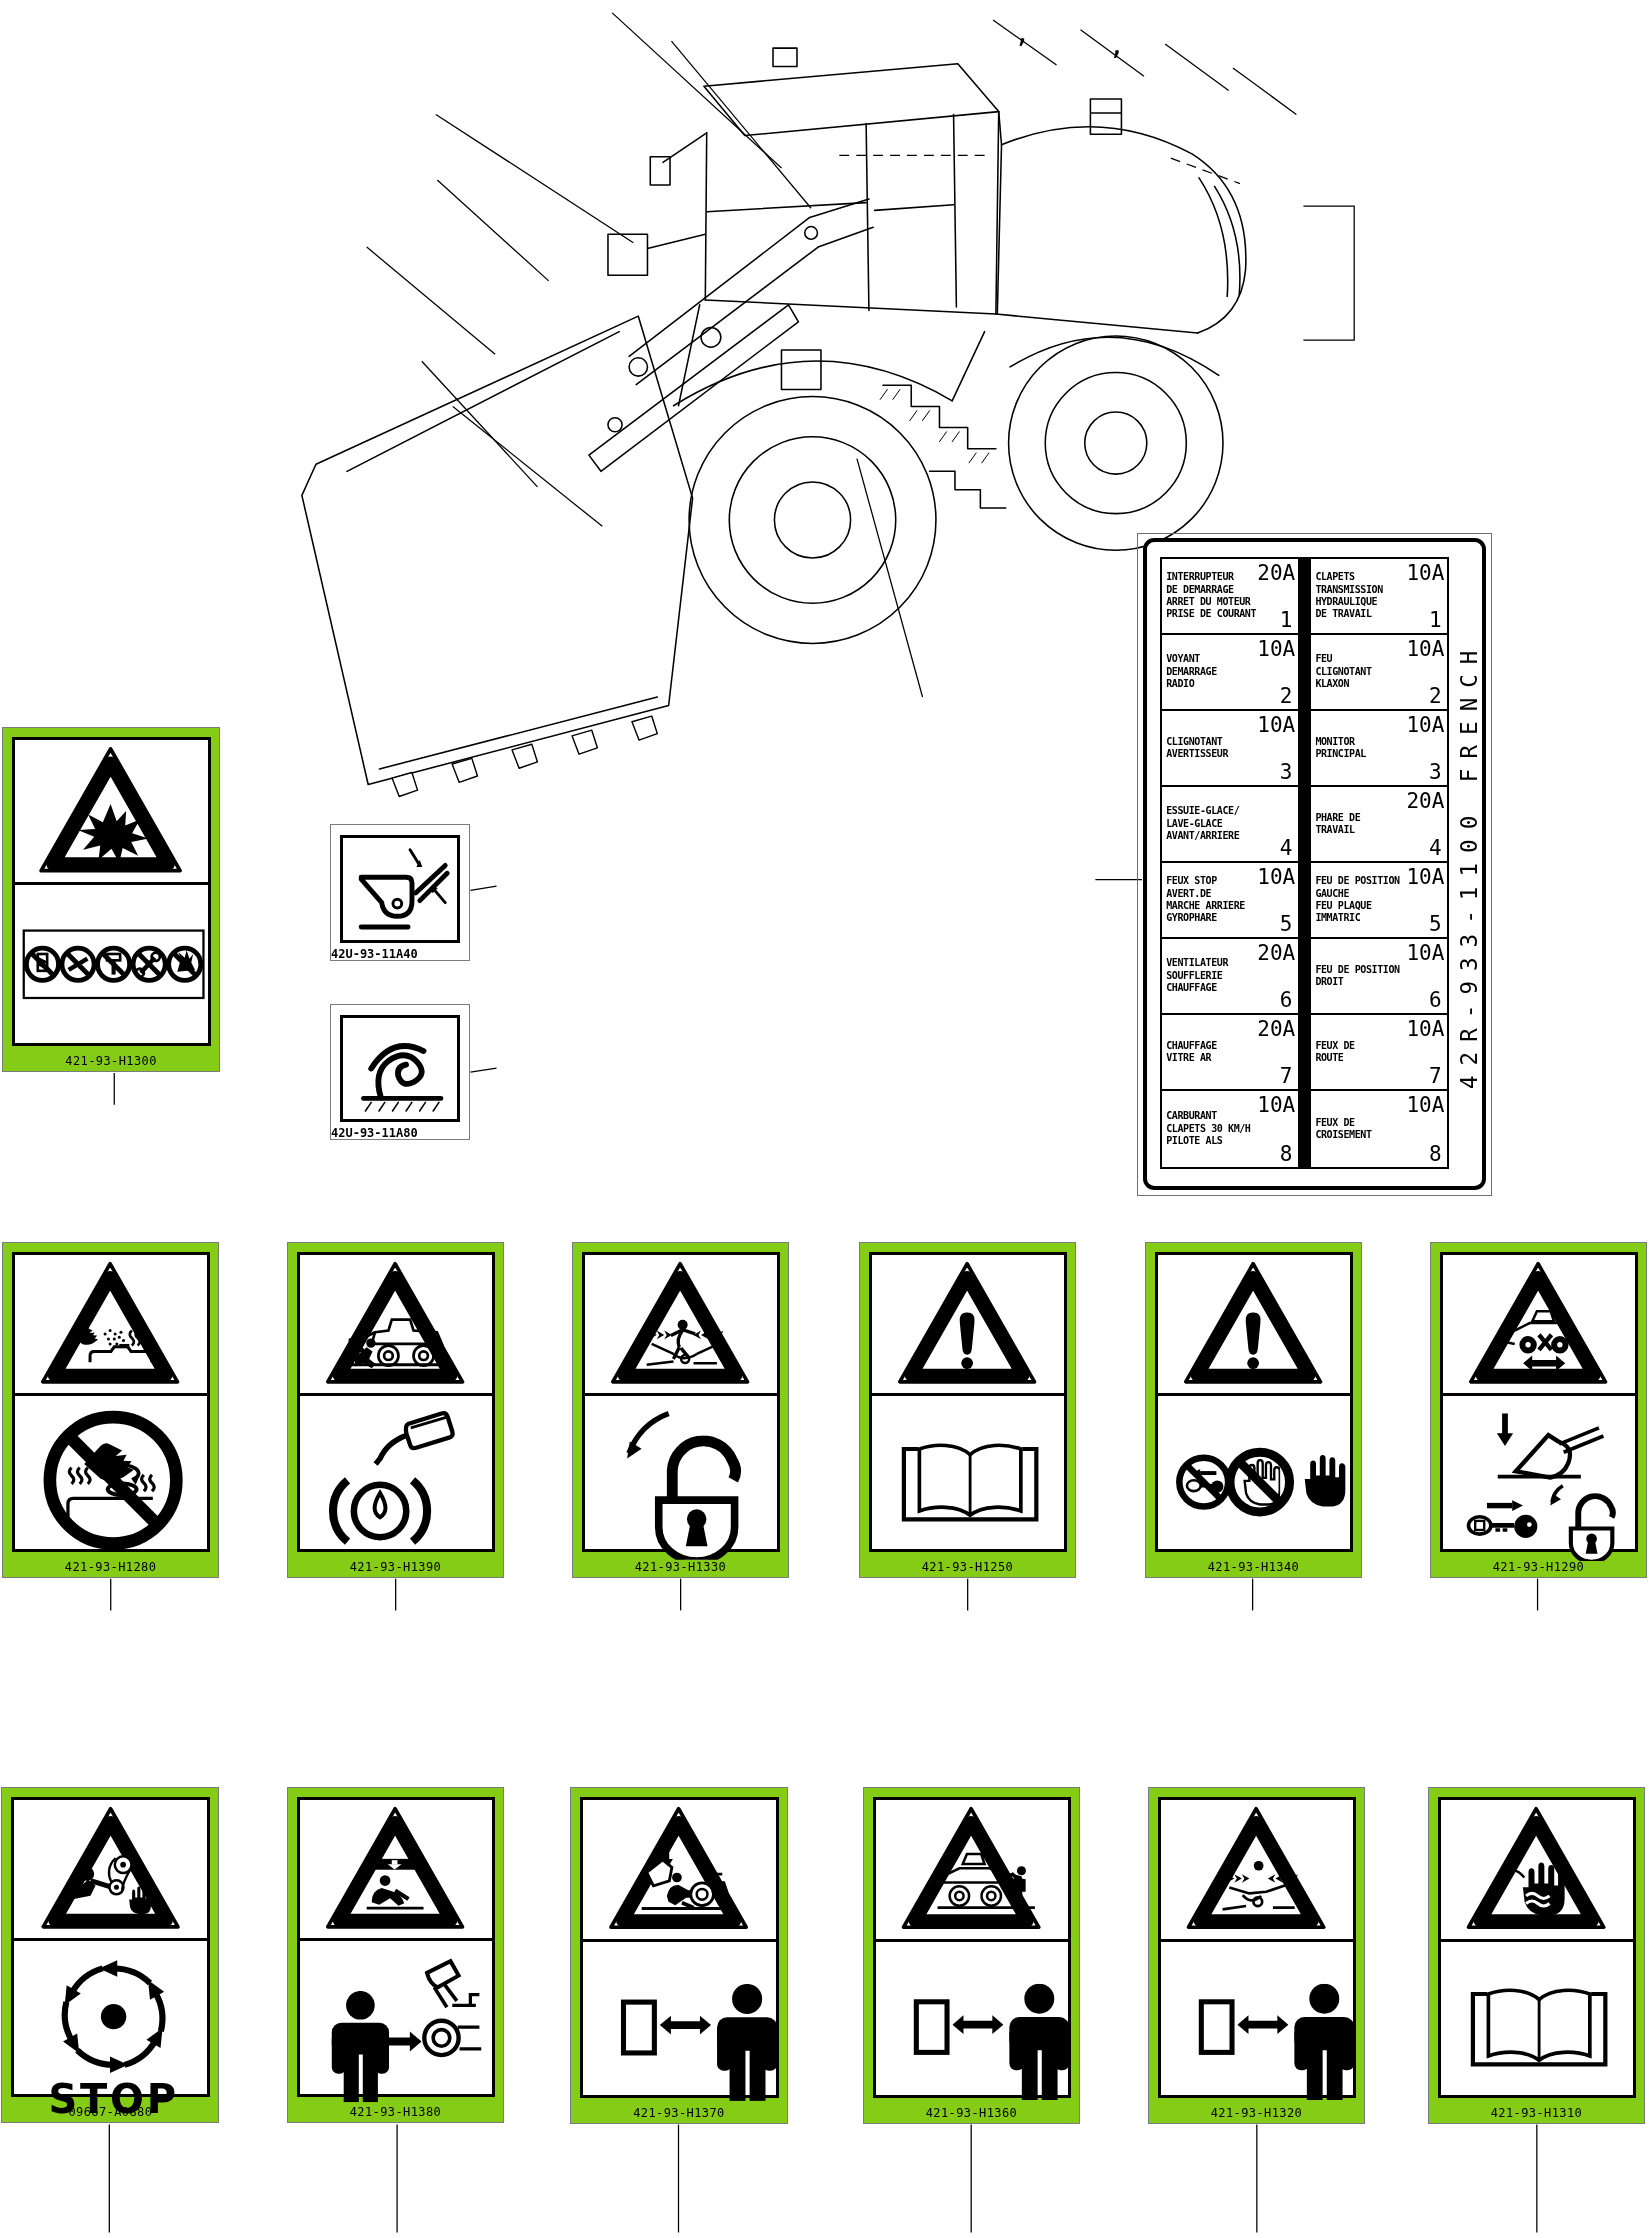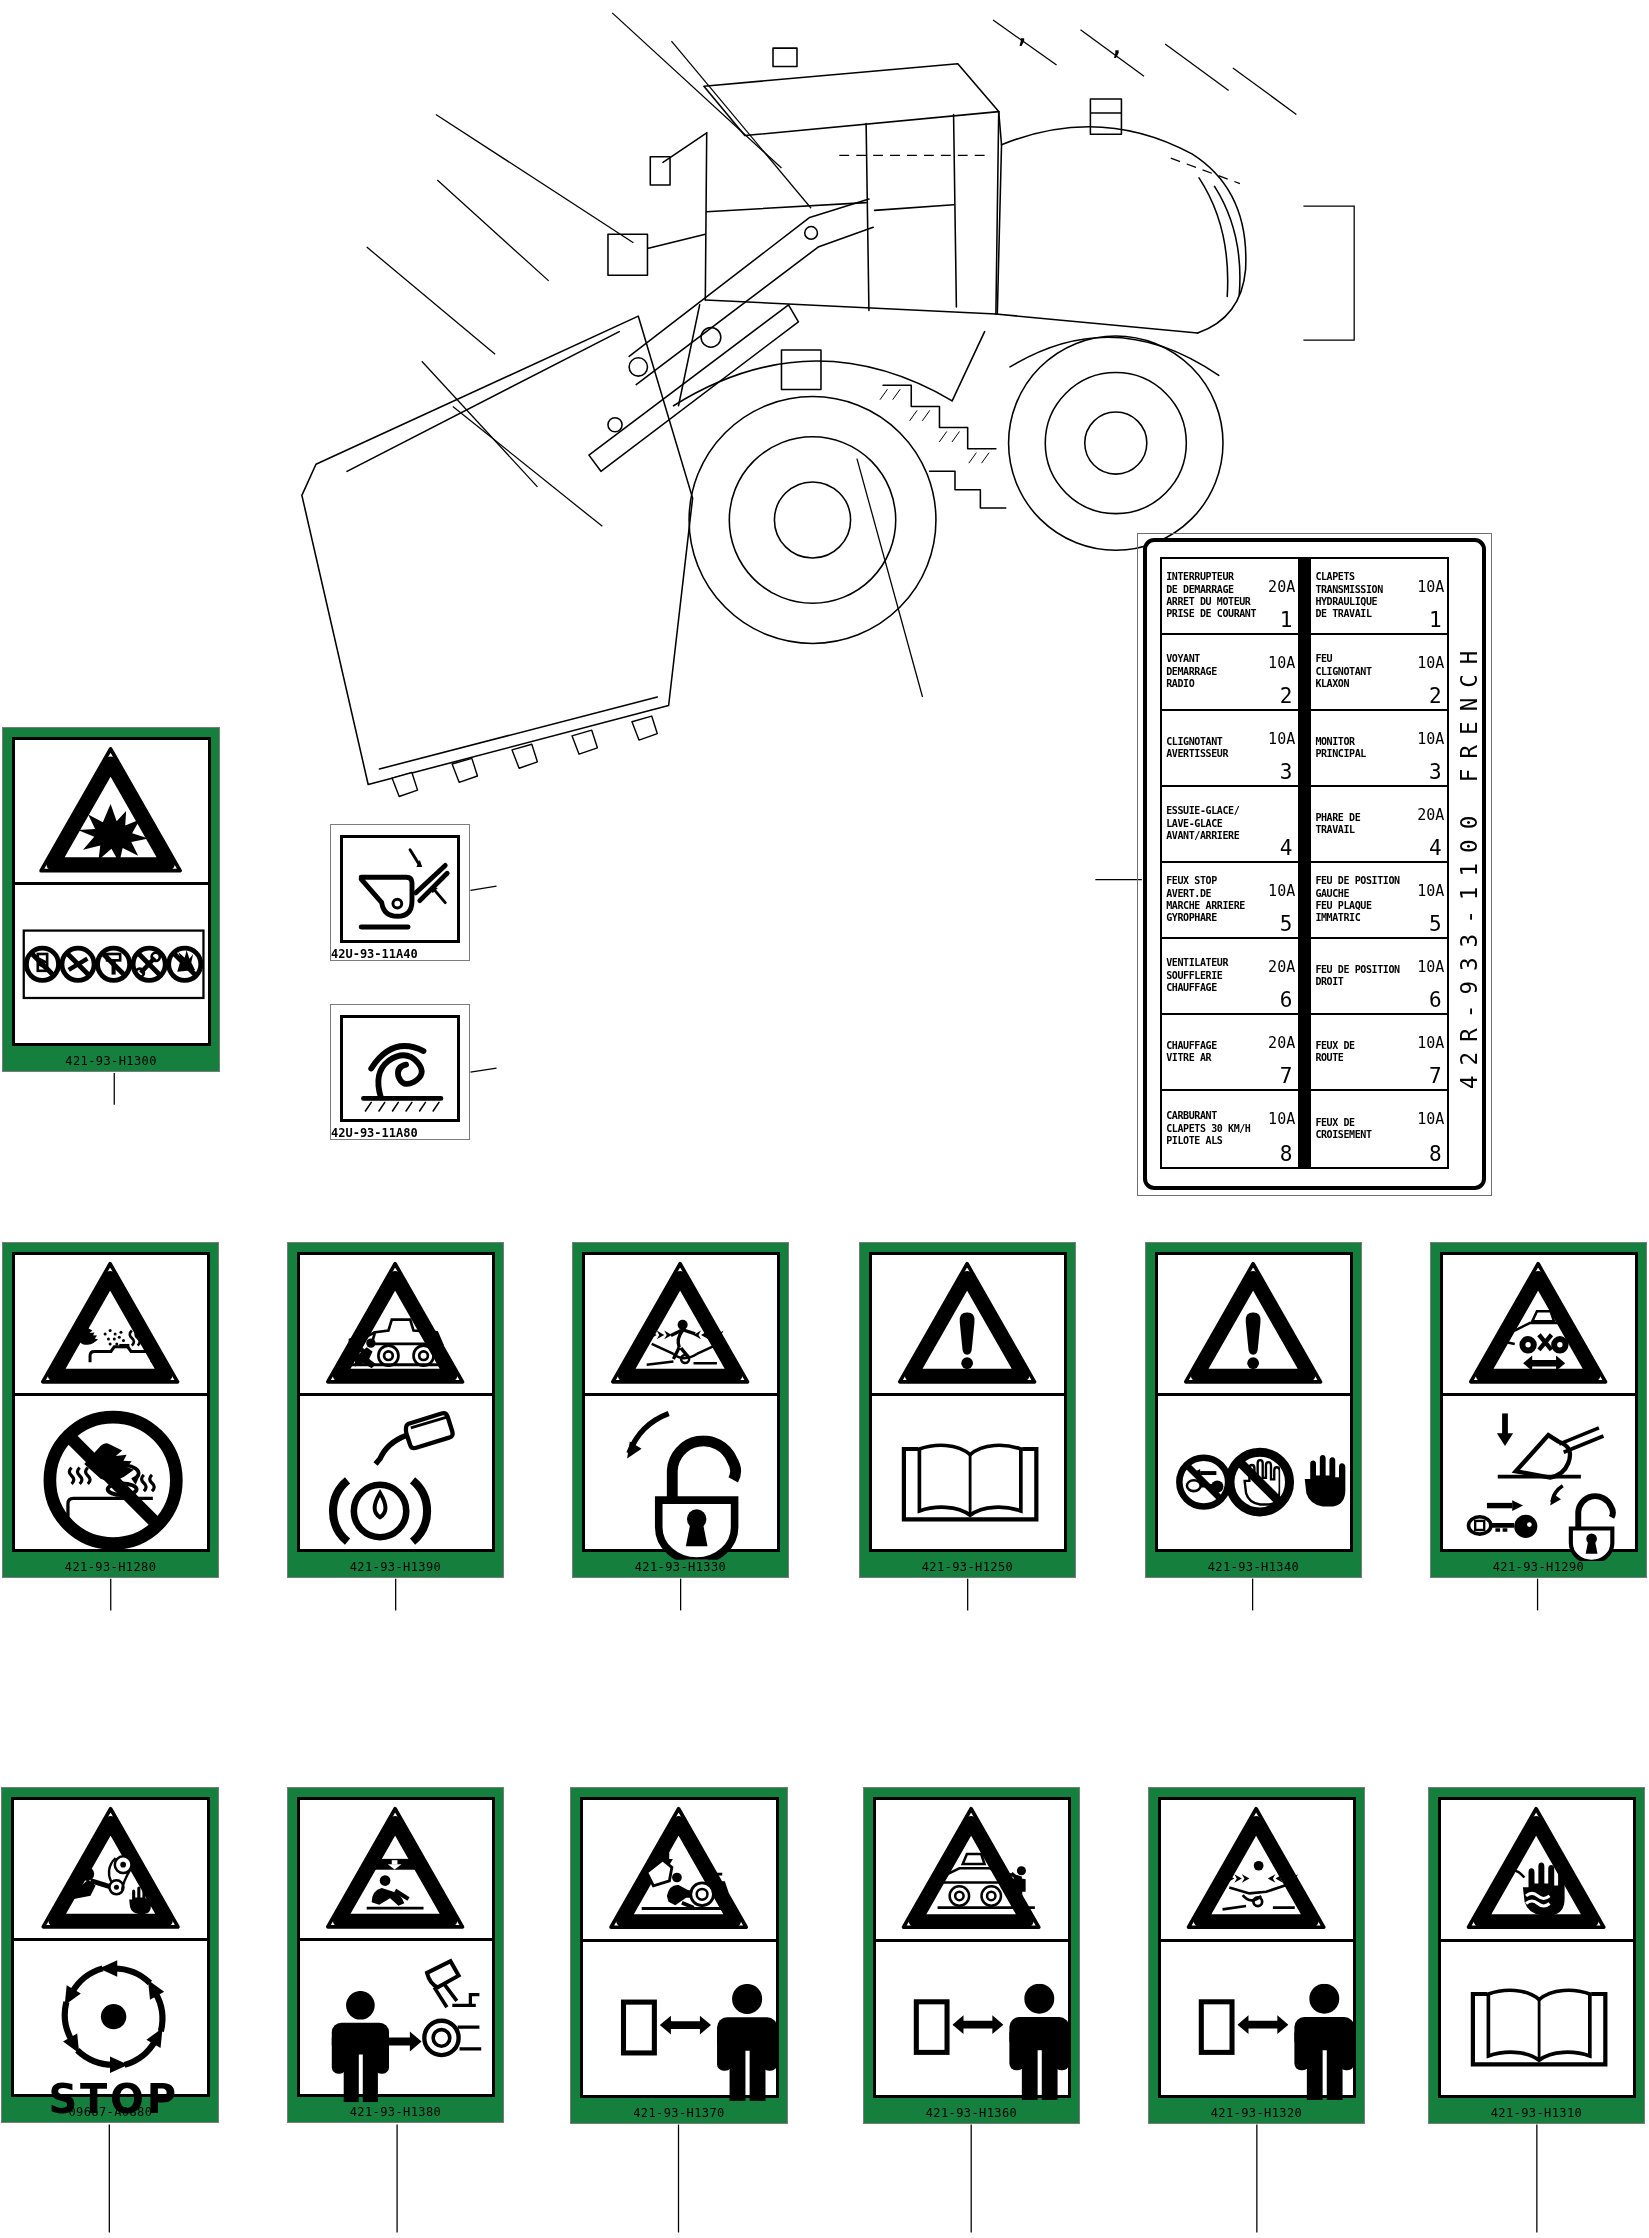--- a/index.html
+++ b/index.html
@@ -1,21 +1,21 @@
 <!DOCTYPE html>
 <html style="font-size:11.3px"><head>
 <meta charset="utf-8">
 <style>
   html,body{margin:0;padding:0;background:#fff}
   .canvas{position:relative;width:1649px;height:2239px;background:#fff;
           font-family:"DejaVu Sans Mono",monospace;color:#000;overflow:hidden}
   .art{position:absolute;left:0;top:0;width:1649px;height:2239px;pointer-events:none}
 
   
-  .wl{position:absolute;background:#15803d;border:1.4px solid #7b7b7b;box-sizing:border-box}
+  .wl{position:absolute;background:#84cc16;border:1.4px solid #7b7b7b;box-sizing:border-box}
   .wl-in{position:absolute;left:8.5px;right:8.5px;top:9.2px;bottom:25.4px;border:3.5px solid #000;
          display:flex;flex-direction:column;box-sizing:border-box;background:#fff}
   .wl-top{height:47%;border-bottom:3.5px solid #000;display:flex;align-items:center;justify-content:center}
   .wl-bot{flex:1;display:flex;align-items:center;justify-content:flex-end}
   .wl-top svg,.wl-bot svg{width:97%;height:97%}
   .wl-pn{position:absolute;left:0;right:0;bottom:3.5px;text-align:center;font-size:12px;letter-spacing:0.4px}
 
   
   .sl{position:absolute;background:#fff;border:1.4px solid #7b7b7b;box-sizing:border-box}
   .sl-in{position:absolute;left:9.2px;right:9.2px;top:10px;bottom:17px;border:3.5px solid #000;
@@ -26,21 +26,21 @@
   
   .fuse-thin{position:absolute;border:1.4px solid #6f6f6f;box-sizing:border-box}
   .fuse-box{position:absolute;border:4.2px solid #000;border-radius:11.3px;background:#fff;box-sizing:border-box}
   .fuse-table{position:absolute;display:flex}
   .fcol{display:flex;flex-direction:column;border:2.8px solid #000;box-sizing:border-box;background:#fff;width:140px}
   .fdiv{width:9.2px;background:#000}
   .fcell{position:relative;height:76px;border-bottom:2.1px solid #000;box-sizing:border-box;
          display:flex;align-items:center;padding-left:4.2px}
   .fcell:last-child{border-bottom:none}
   .ftxt{font-size:10px;font-weight:bold;line-height:1.24;white-space:pre;letter-spacing:-0.4px}
-  .famp{position:absolute;top:19px;right:2.8px;font-size:15px}
+  .famp{position:absolute;top:2px;right:2.8px;font-size:21px}
   .fnum{position:absolute;bottom:0.7px;right:5.6px;font-size:21px}
   .fside{position:absolute;writing-mode:vertical-rl;transform:rotate(180deg);
          font-size:22.6px;letter-spacing:10px;display:flex;align-items:center;justify-content:center}
 </style>
 </head>
 <body>
 
 <div class="canvas">
 
 <svg width="0" height="0" style="position:absolute" aria-hidden="true">

